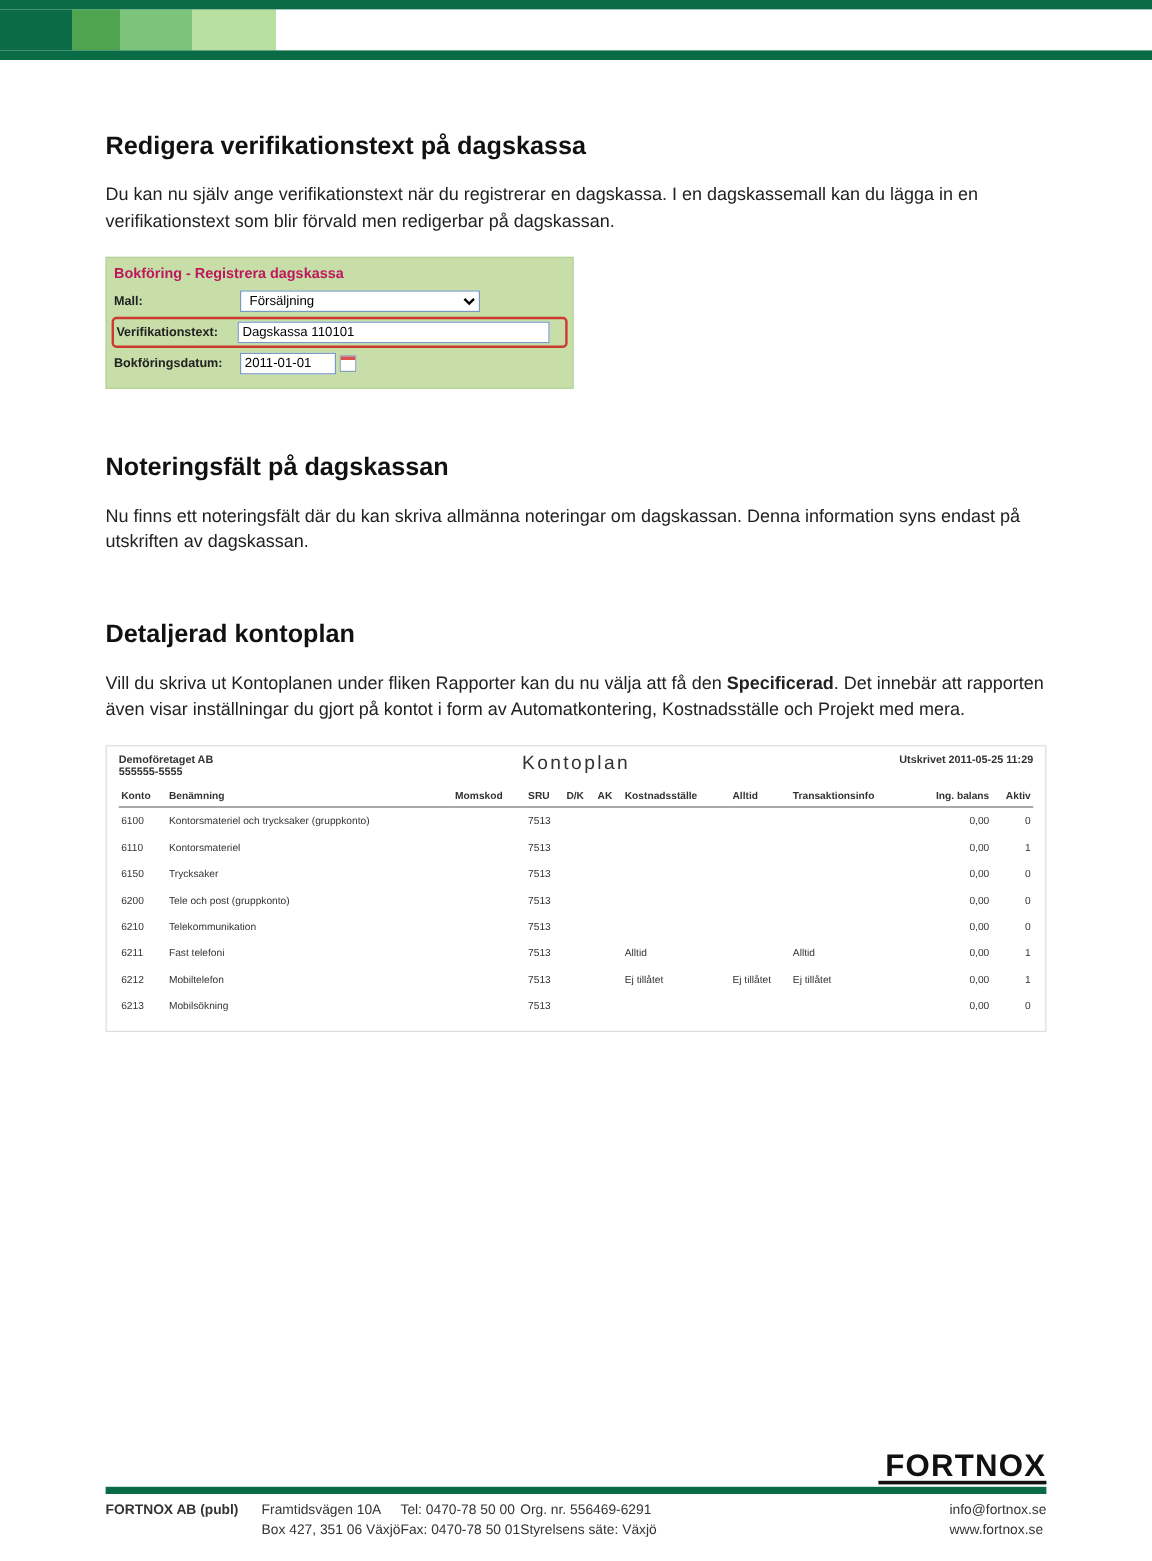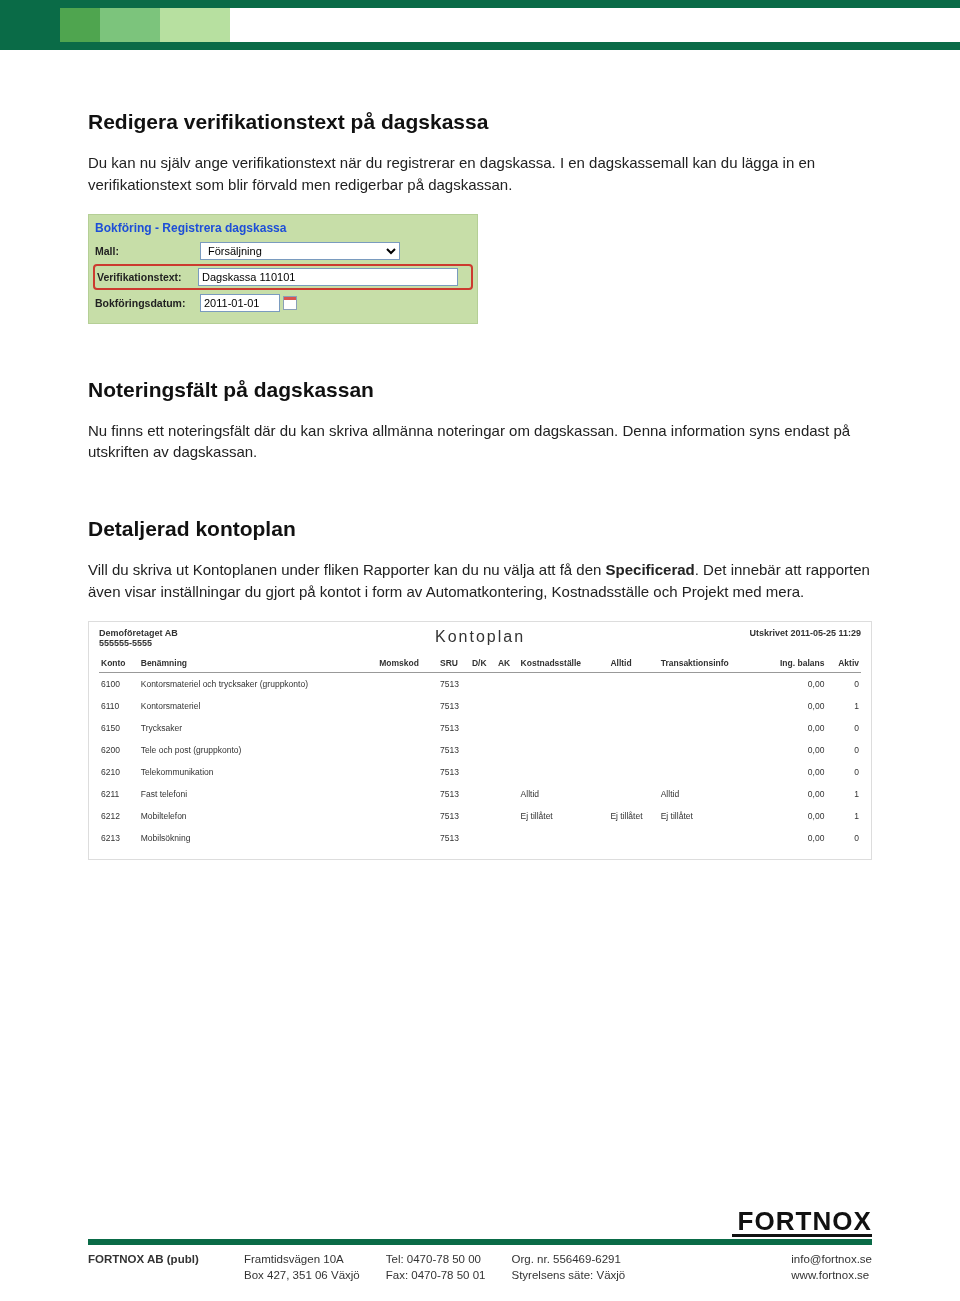--- a/index.html
+++ b/index.html
@@ -48,21 +48,21 @@
     background: #c7dea8;
     border: 1px solid #b5cf96;
     width: 390px;
     padding: 4px 6px 8px 6px;
     font-size: 11px;
     color: #222;
   }
   .bokforing .hdr {
     font-weight: bold;
     font-size: 12px;
-    color: #1d4ed8;
+    color: #be185d;
     padding: 2px 0 4px 0;
   }
   .bokforing .row {
     display: flex;
     align-items: center;
     padding: 3px 0;
   }
   .bokforing .lbl {
     width: 105px;
     font-weight: bold;
@@ -166,21 +166,20 @@
     padding-left: 6px;
   }
   .footer .hr {
     border-top: 6px solid #0a6b47;
     margin-bottom: 6px;
   }
   .footer .cols {
     display: flex;
     font-size: 11.5px;
     color: #333;
-    gap: 26px;
   }
   .footer .cols .col { flex: 0 0 auto; line-height: 1.4; }
   .footer .cols .col.first { width: 130px; }
   .footer .cols .col.last { margin-left: auto; text-align: left; }
   .footer .company { font-weight: 700; }
 </style>
 </head>
 <body>
 
 <div class="top-banner">

